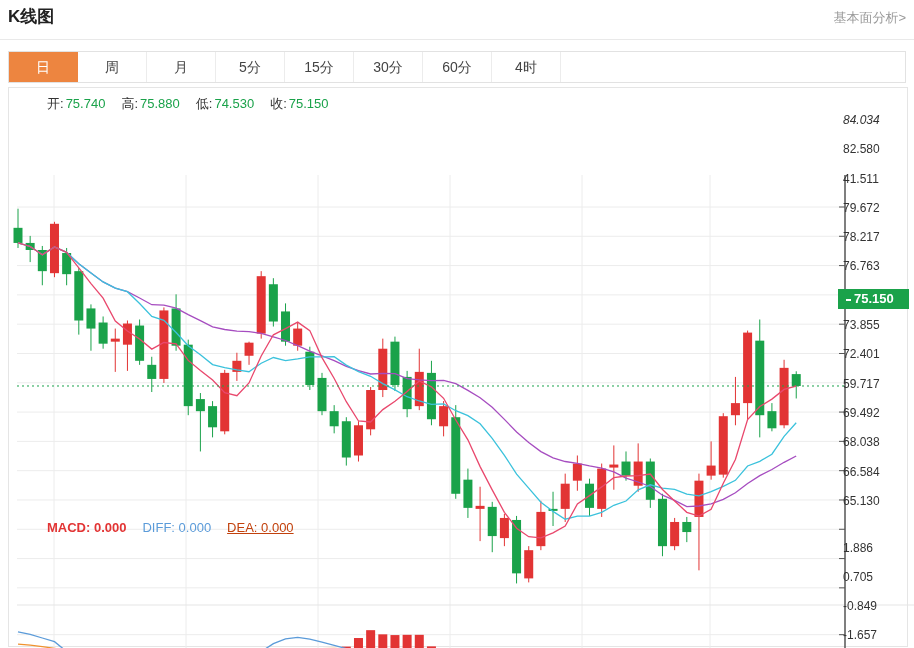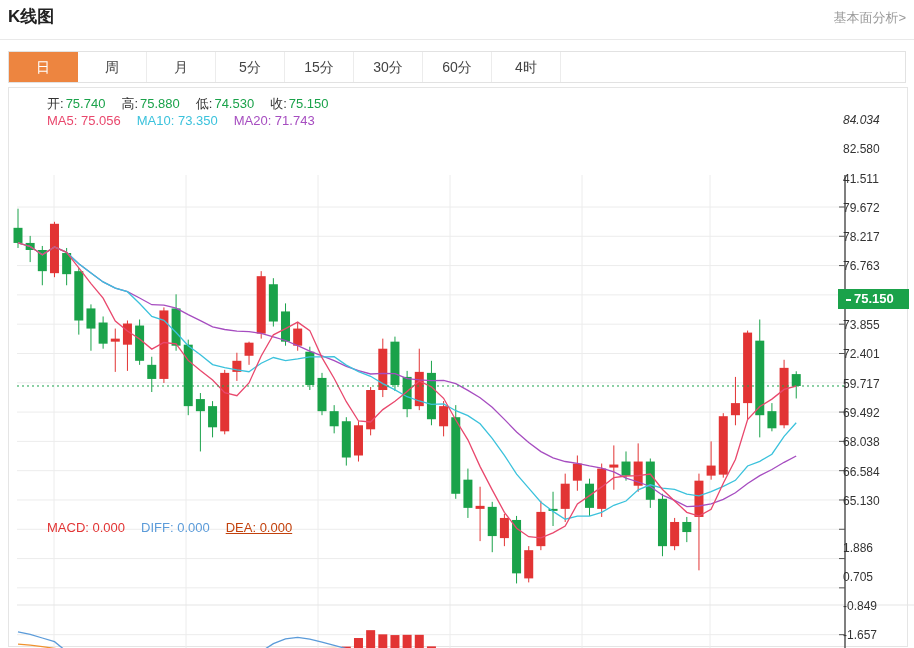--- a/index.html
+++ b/index.html
@@ -286,22 +286,21 @@
         <line x1="830" y1="411.97767400000004" x2="836" y2="411.97767400000004" stroke="#555" stroke-width="1"></line>
         <line x1="830" y1="441.27141200000017" x2="836" y2="441.27141200000017" stroke="#555" stroke-width="1"></line>
         <line x1="830" y1="470.56515" x2="836" y2="470.56515" stroke="#555" stroke-width="1"></line>
         <line x1="830" y1="499.8588880000002" x2="836" y2="499.8588880000002" stroke="#555" stroke-width="1"></line>
         <line x1="830" y1="546.67984" x2="836" y2="546.67984" stroke="#555" stroke-width="1"></line>
         <line x1="830" y1="575.6852" x2="836" y2="575.6852" stroke="#555" stroke-width="1"></line>
         <line x1="830" y1="604.69056" x2="836" y2="604.69056" stroke="#555" stroke-width="1"></line>
         <line x1="830" y1="633.69592" x2="836" y2="633.69592" stroke="#555" stroke-width="1"></line>
       </svg>
     <div class="info-row" id="ohlc-row" style="top:7px;"><span class="pair"><span style="color: rgb(51, 51, 51); margin-right: 2px;">开:</span><span style="color: rgb(26, 162, 74); margin: 0px;">75.740</span></span><span class="pair"><span style="color: rgb(51, 51, 51); margin-right: 2px;">高:</span><span style="color: rgb(26, 162, 74); margin: 0px;">75.880</span></span><span class="pair"><span style="color: rgb(51, 51, 51); margin-right: 2px;">低:</span><span style="color: rgb(26, 162, 74); margin: 0px;">74.530</span></span><span class="pair"><span style="color: rgb(51, 51, 51); margin-right: 2px;">收:</span><span style="color: rgb(26, 162, 74); margin: 0px;">75.150</span></span></div>
-    <div class="info-row" id="ma-row" style="top:25px;"><span class="pair" style="color: rgb(233, 72, 109);">MA5: 75.056</span><span class="pair" style="color: rgb(59, 194, 220);">MA10: 73.350</span><span class="pair" style="color: rgb(166, 77, 192);">MA20: 71.743</span></div>
-    <div class="info-row" id="macd-row" style="top:432px;"><span class="pair" style="color: rgb(226, 52, 52);">MACD: 0.000</span><span class="pair" style="color: rgb(91, 155, 217);">DIFF: 0.000</span><span class="pair" style="color: #c2410c; text-decoration: underline;">DEA: 0.000</span></div>
+    <div class="info-row" id="macd-row" style="top:432px;"><span class="pair" style="color: rgb(226, 52, 52); font-weight: bold;">MACD: 0.000</span><span class="pair" style="color: rgb(91, 155, 217);">DIFF: 0.000</span><span class="pair" style="color: #c2410c; text-decoration: underline;">DEA: 0.000</span></div>
     <div id="labels-layer">
         <div class="ylabel" style="top: 25px; font-style: italic;">84.034</div>
         <div class="ylabel" style="top: 54.2937px;">82.580</div>
         <div class="ylabel" style="top: 83.5875px;">41.511</div>
         <div class="ylabel" style="top: 112.881px;">79.672</div>
         <div class="ylabel" style="top: 142.195px;">78.217</div>
         <div class="ylabel" style="top: 171.489px;">76.763</div>
         <div class="ylabel" style="top: 230.076px;">73.855</div>
         <div class="ylabel" style="top: 259.37px;">72.401</div>
         <div class="ylabel" style="top: 288.664px;">59.717</div>

